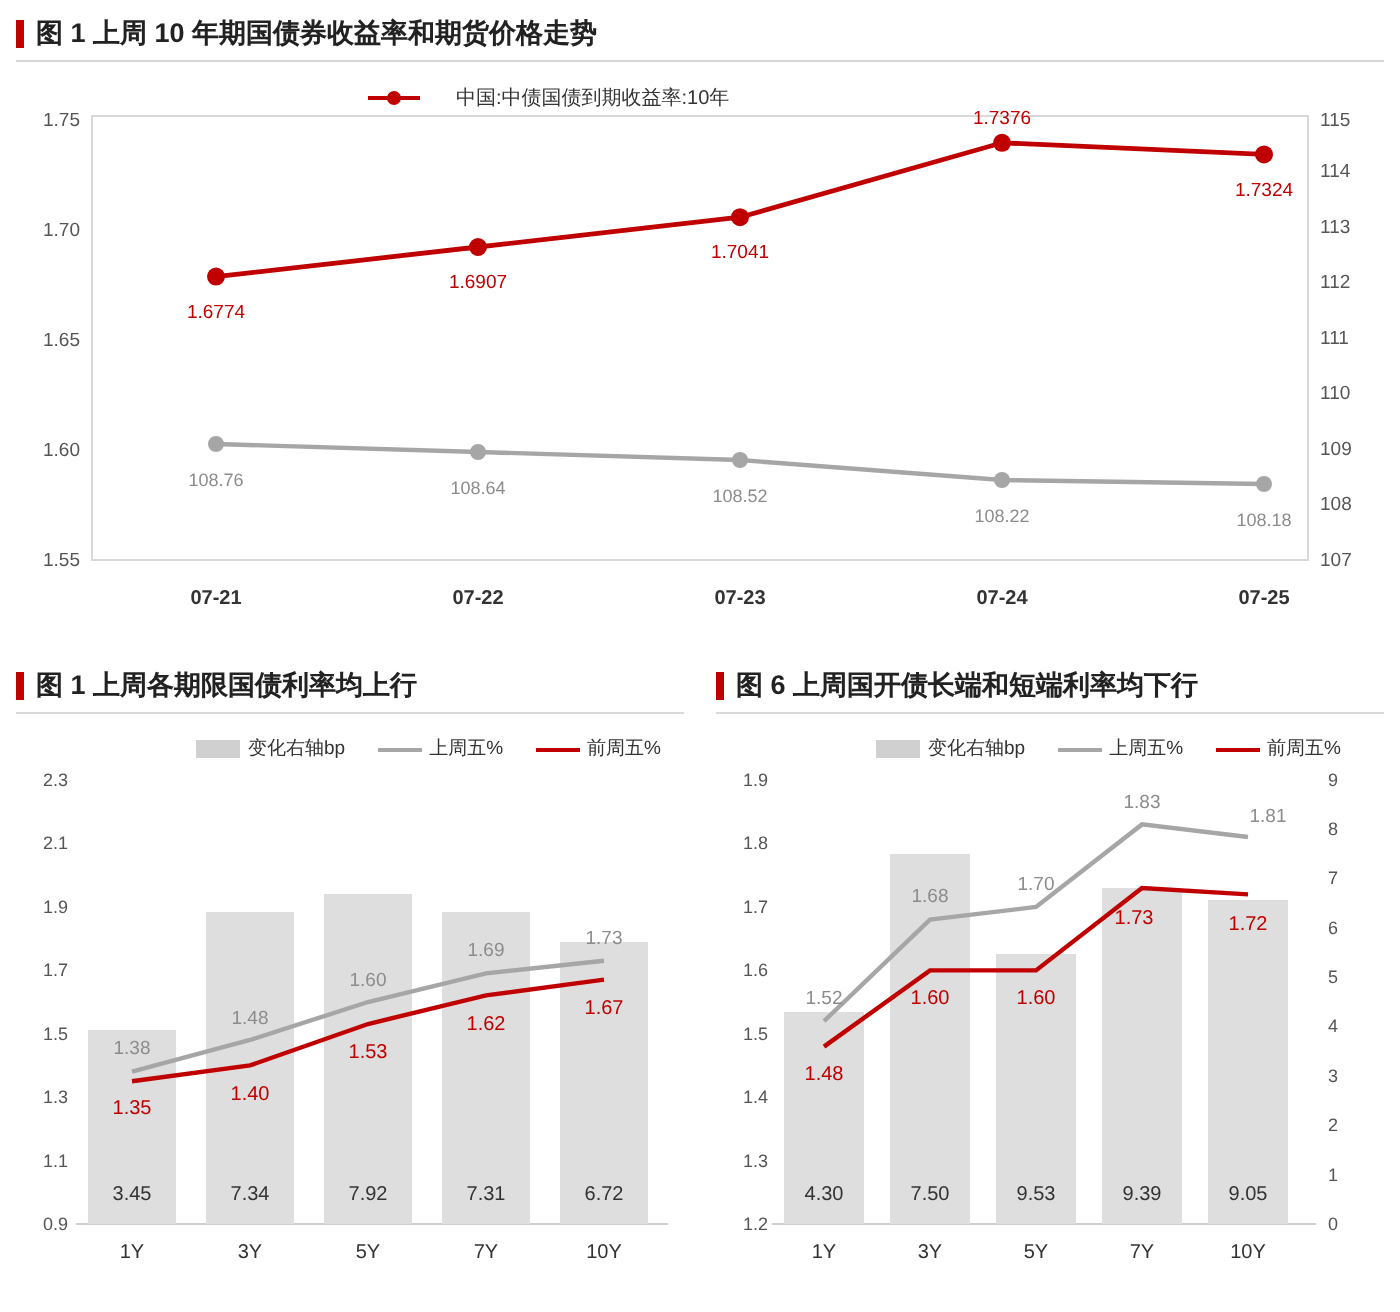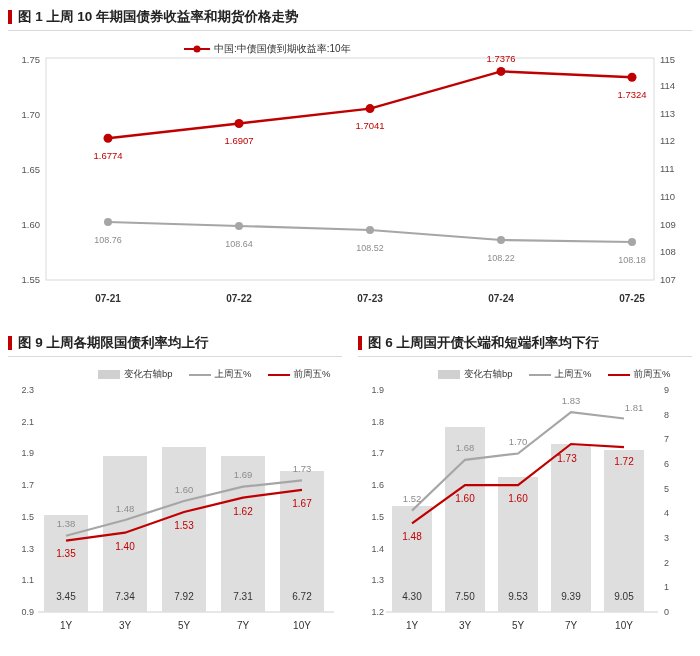--- a/index.html
+++ b/index.html
@@ -32,21 +32,21 @@
   #fig1 .hr{position:absolute;left:0;top:22px;width:684px;border-top:1px solid #d9d9d9;}
   #fig1 .plot{position:absolute;left:0;top:28px;width:684px;height:278px;}
   .legend{
     position:absolute;
     display:flex;
     gap:22px;
     font-size:10px;
     color:#333;
     align-items:center;
   }
-  .legend .item{display:flex;align-items:center;gap:4px;}
+  .legend .item{display:flex;align-items:center;gap:18px;}
   .legend .lmark{
     width:26px;height:2px;position:relative;display:inline-block;
   }
   .legend .lmark .dot{
     position:absolute;left:50%;top:50%;transform:translate(-50%,-50%);
     width:7px;height:7px;border-radius:50%;
   }
   
   #fig2{position:absolute;left:8px;top:334px;width:334px;height:314px;}
   #fig3{position:absolute;left:358px;top:334px;width:334px;height:314px;}
@@ -146,21 +146,21 @@
           </span>
         <span>中国:中债国债到期收益率:10年</span>
       </div>
     </div>
   </div>
 </div>
 
 <div id="fig2" class="sub">
   <div class="title fig-title">
     <span class="bar"></span>
-    <span>图 9  上周各期限国债利率均上行</span>
+    <span>图 1  上周各期限国债利率均上行</span>
   </div>
   <div class="hr"></div>
   <div class="plot">
     <svg width="334" height="286" viewBox="0 0 334 286">
 
       <g font-size="9" fill="#555" text-anchor="end">
         <text x="26" y="253">0.9</text>
         <text x="26" y="221.3">1.1</text>
         <text x="26" y="189.6">1.3</text>
         <text x="26" y="157.9">1.5</text>

